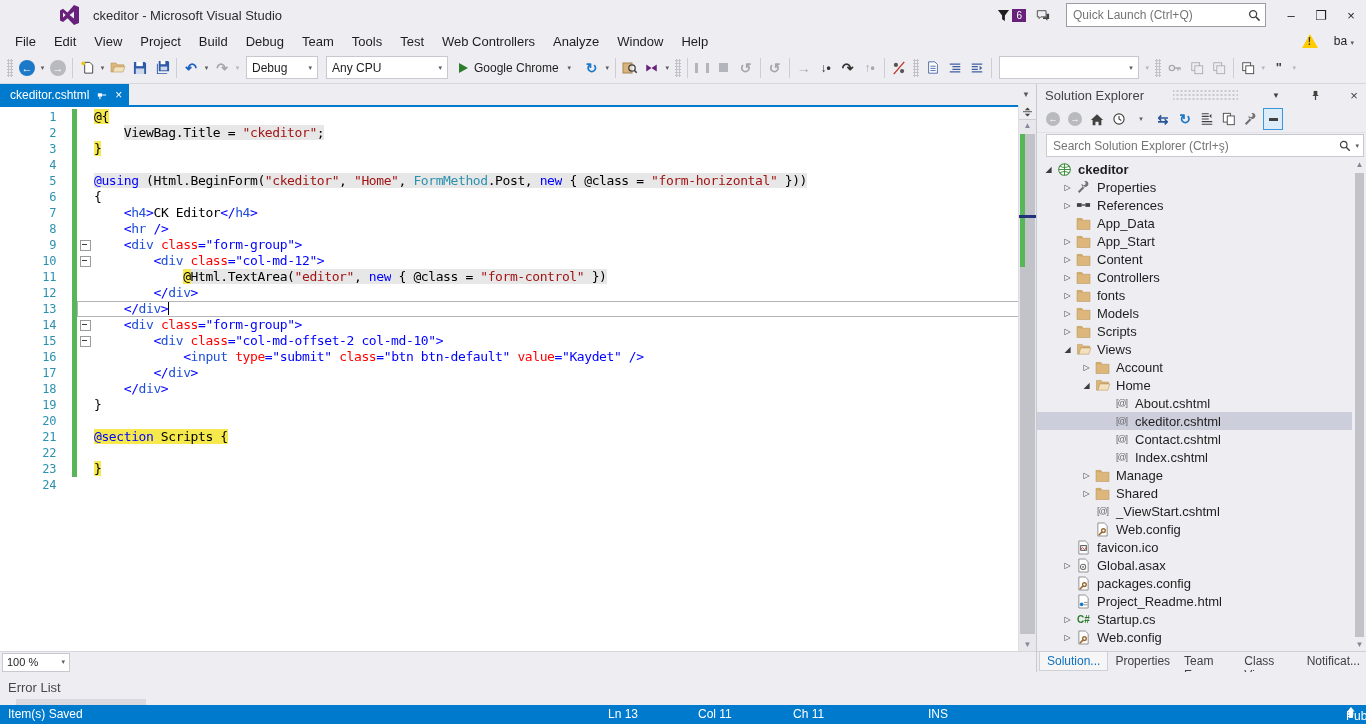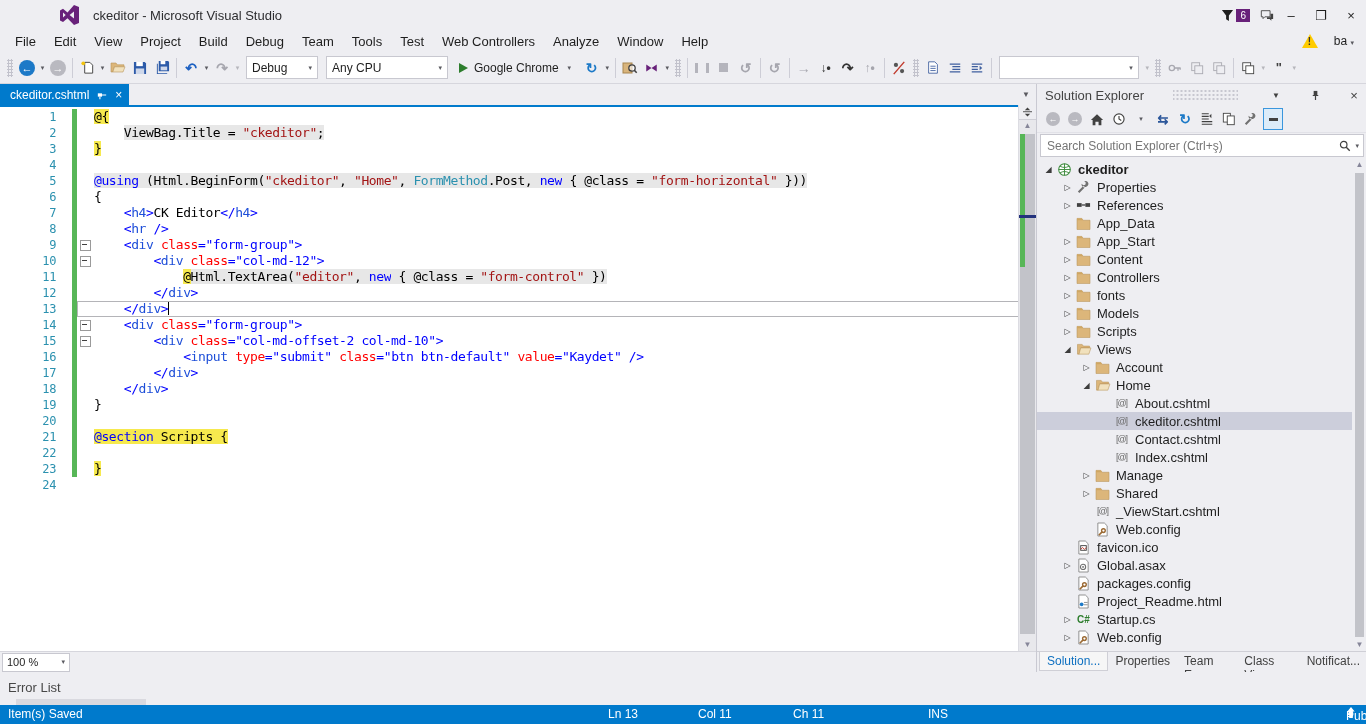--- a/index.html
+++ b/index.html
@@ -68,21 +68,21 @@
   
   #ebottom{position:absolute;left:0;right:0;bottom:0;height:20px;background:#eeeef2;border-top:1px solid #d6d6dd;display:flex;align-items:center;}
   #zoomcombo{width:58px;height:17px;background:#fff;border:1px solid #c8c8d0;margin-left:2px;display:flex;align-items:center;justify-content:space-between;font-size:11px;padding:0 4px;}
   
   #sep{top:84px;left:1036px;width:330px;height:588px;background:#eeeef2;border-left:1px solid #c9c9d2;}
   #sehead{height:22px;display:flex;align-items:center;padding:0 4px 0 8px;font-size:13px;color:#444;gap:21px;}
   #sehead .dots{flex:1;height:10px;margin:0 8px;background:radial-gradient(#c7c7d0 1px,transparent 1.2px);background-size:4px 4px;background-position:center;}
   .hbtn{width:18px;height:18px;display:flex;align-items:center;justify-content:center;font-size:11px;color:#414141;}
   #setools{height:26px;display:flex;align-items:center;padding-left:6px;gap:2px;border-bottom:1px solid #e2e2e8;}
   .sbtn{width:20px;height:20px;display:flex;align-items:center;justify-content:center;}
-  #sesearch{height:21px;margin:1px 3px 2px 3px;background:#fff;border:1px solid #c8c8d0;display:flex;align-items:center;}
+  #sesearch{height:21px;margin:1px 3px 2px 9px;background:#fff;border:1px solid #c8c8d0;display:flex;align-items:center;}
   #sesearch input{flex:1;border:none;outline:none;font-size:12px;color:#777;padding:0 6px;background:transparent;font-family:"Liberation Sans",sans-serif;}
   #tree{position:absolute;top:74px;left:0;right:15px;bottom:20px;overflow:hidden;padding-top:2px;}
   .trow{display:flex;align-items:center;height:18px;font-size:13px;white-space:nowrap;}
   .trow.sel{background:#cccedb;}
   .tarrow{width:15px;flex:none;font-size:8px;color:#3c3c3c;text-align:center;}
   .ticon{width:17px;height:16px;flex:none;display:flex;align-items:center;justify-content:center;margin-right:5px;}
   .tlabel{color:#1e1e1e;}
   .trow.bold .tlabel{font-weight:bold;}
   .razor-ic{font-size:9px;color:#6a6a6a;letter-spacing:-1px;}
   #treesb{position:absolute;top:74px;right:0;bottom:20px;width:15px;background:#eeeef2;}
@@ -114,20 +114,27 @@
           <path fill="#1e1e1e" d="M1 1h12L8.5 7v6L5.5 11V7z"></path>
         </svg>
       <span class="badge">6</span>
     </span>
     <span class="hbtn" style="margin-left:8px">
       <svg width="14" height="13" viewBox="0 0 16 14">
           <path fill="none" stroke="#414141" d="M1.5 1.5h10v7h-6l-2 2v-2h-2z"></path>
           <path fill="#414141" d="M12 5h3v6h-2v2l-2-2h-3v-2h4z"></path>
         </svg>
     </span>
+    <span id="quicklaunch">
+      <input placeholder="Quick Launch (Ctrl+Q)" style="">
+      <svg width="13" height="13" viewBox="0 0 14 14" style="margin-right:4px">
+          <circle cx="5.5" cy="5.5" r="3.8" fill="none" stroke="#414141" stroke-width="1.4"></circle>
+          <path d="M8.5 8.5l4 4" stroke="#414141" stroke-width="1.6"></path>
+        </svg>
+    </span>
     <span class="winbtn">–</span>
     <span class="winbtn">❐</span>
     <span class="winbtn">×</span>
   </div>
 </div>
 
 <div id="menubar" class="abs">
   <div id="menu-items" style="display:flex">
       <span class="mi">File</span>
       <span class="mi">Edit</span>

